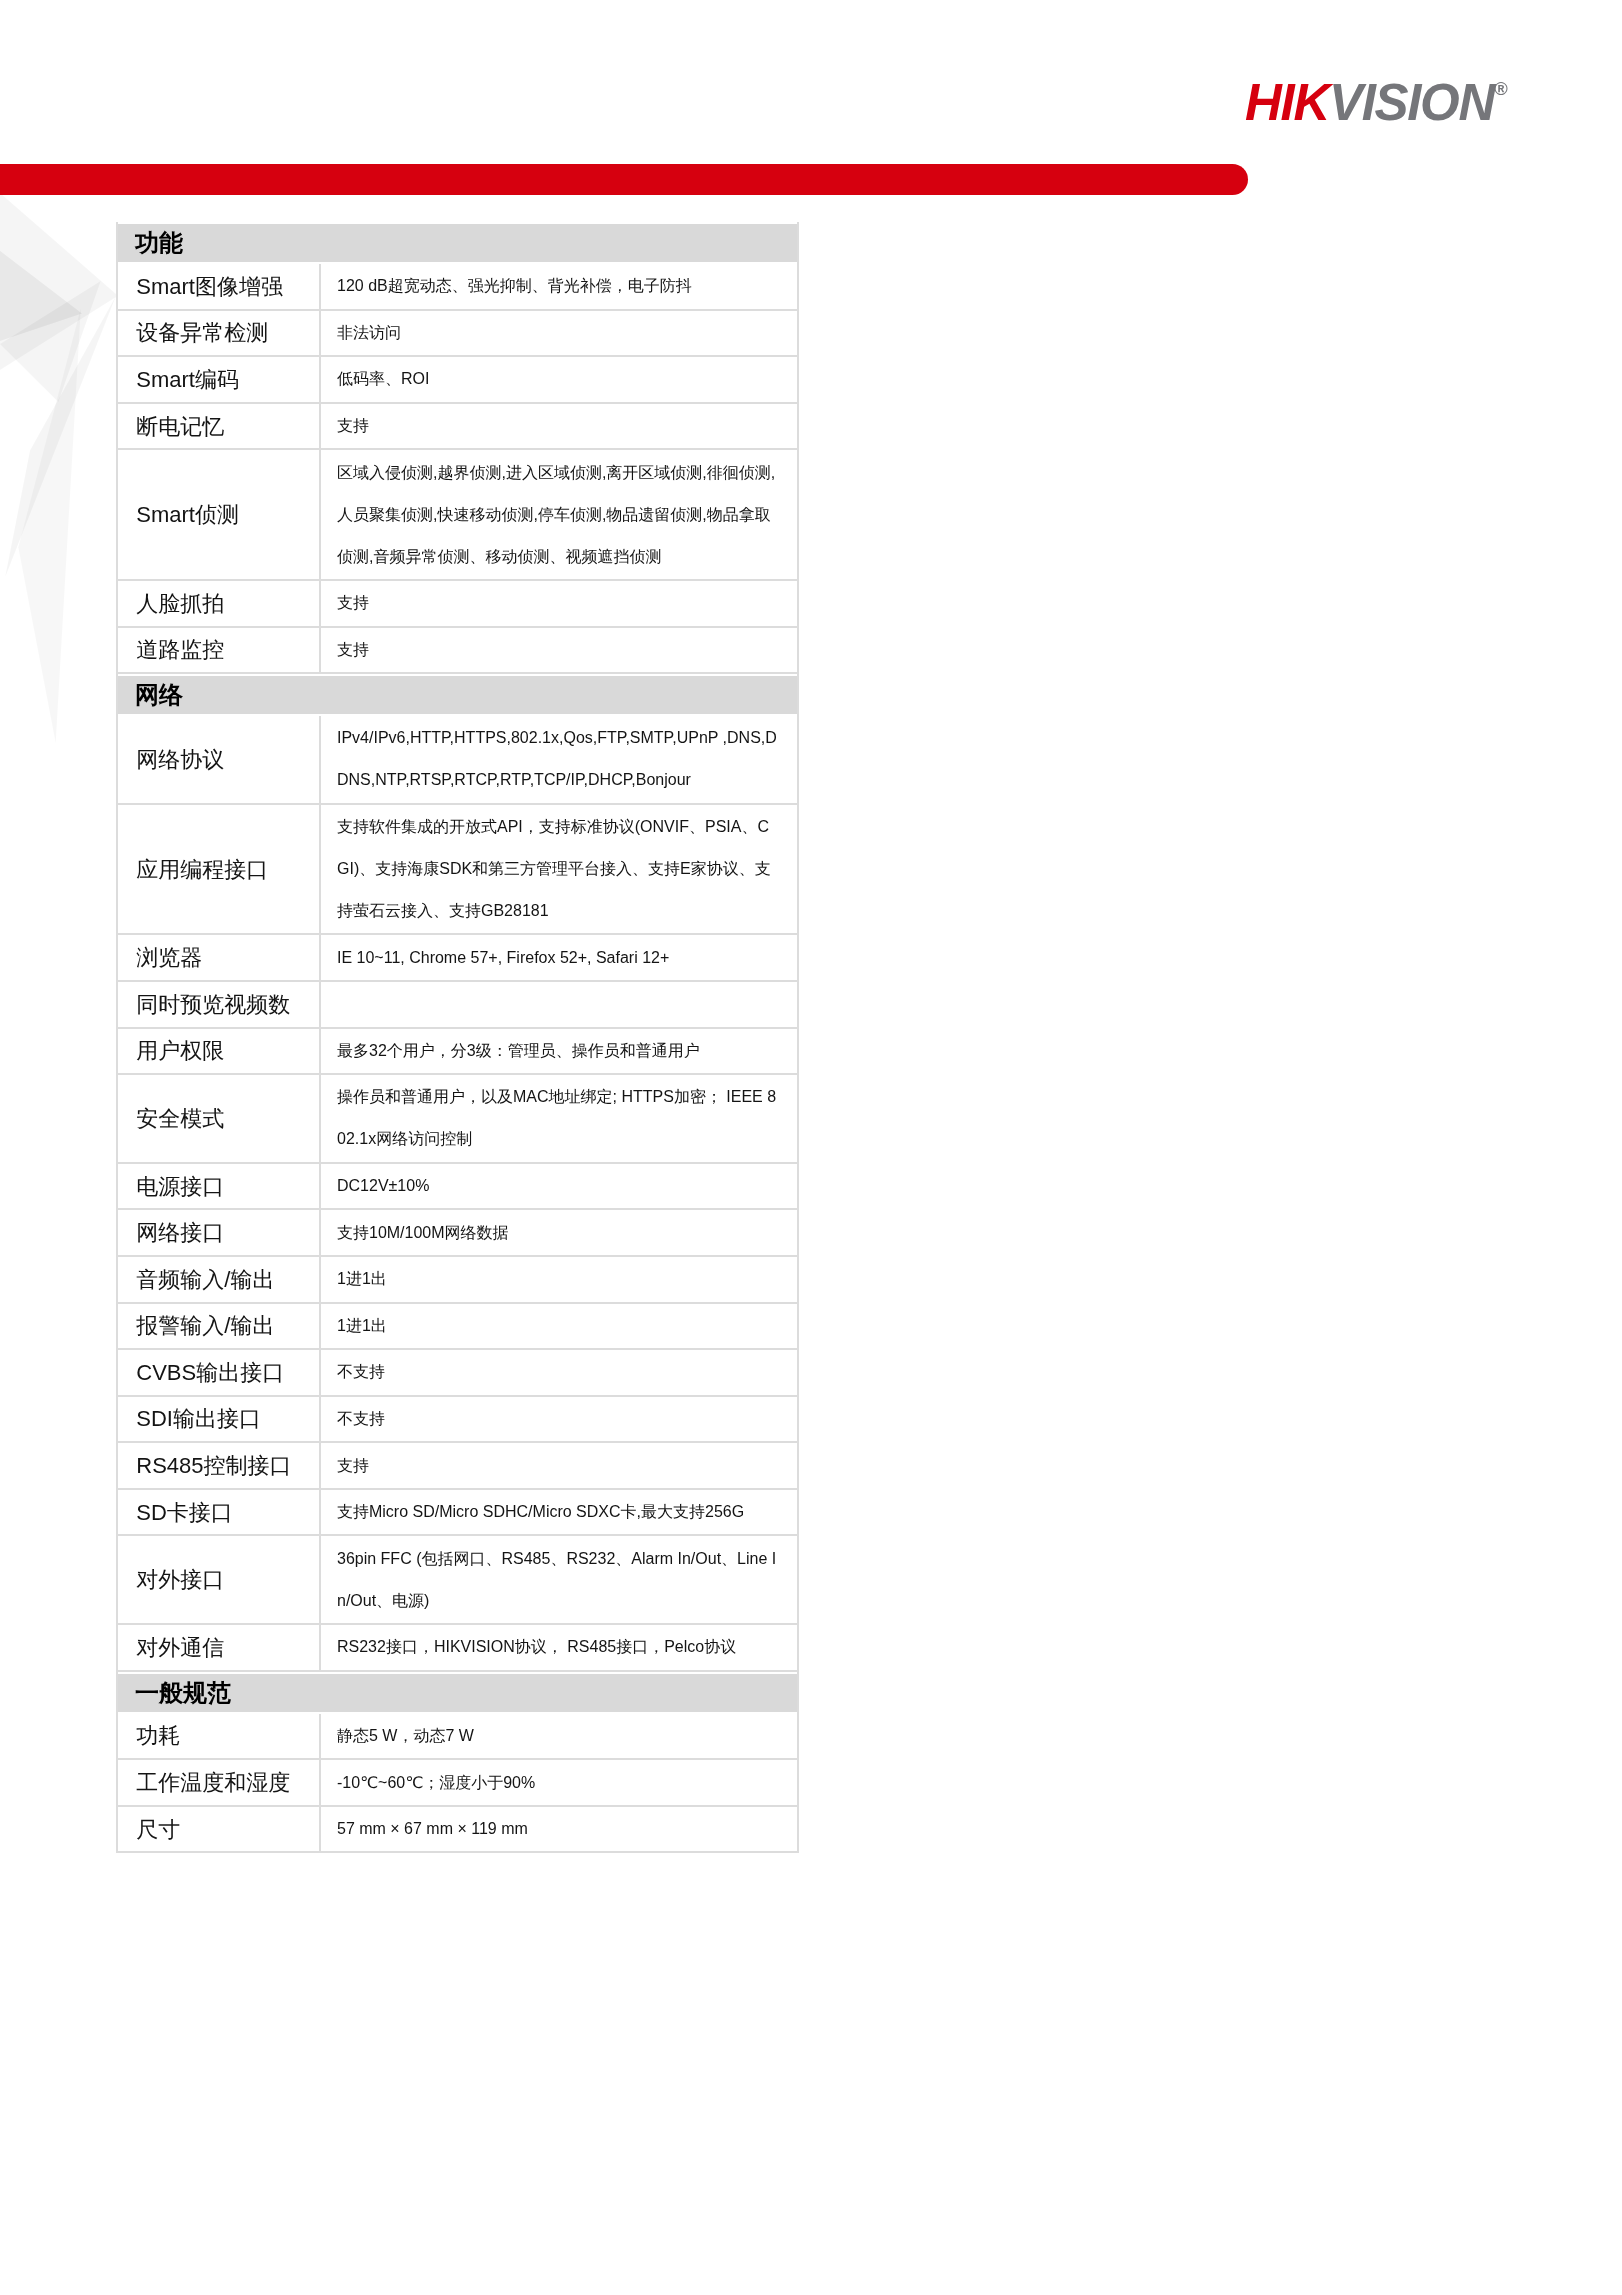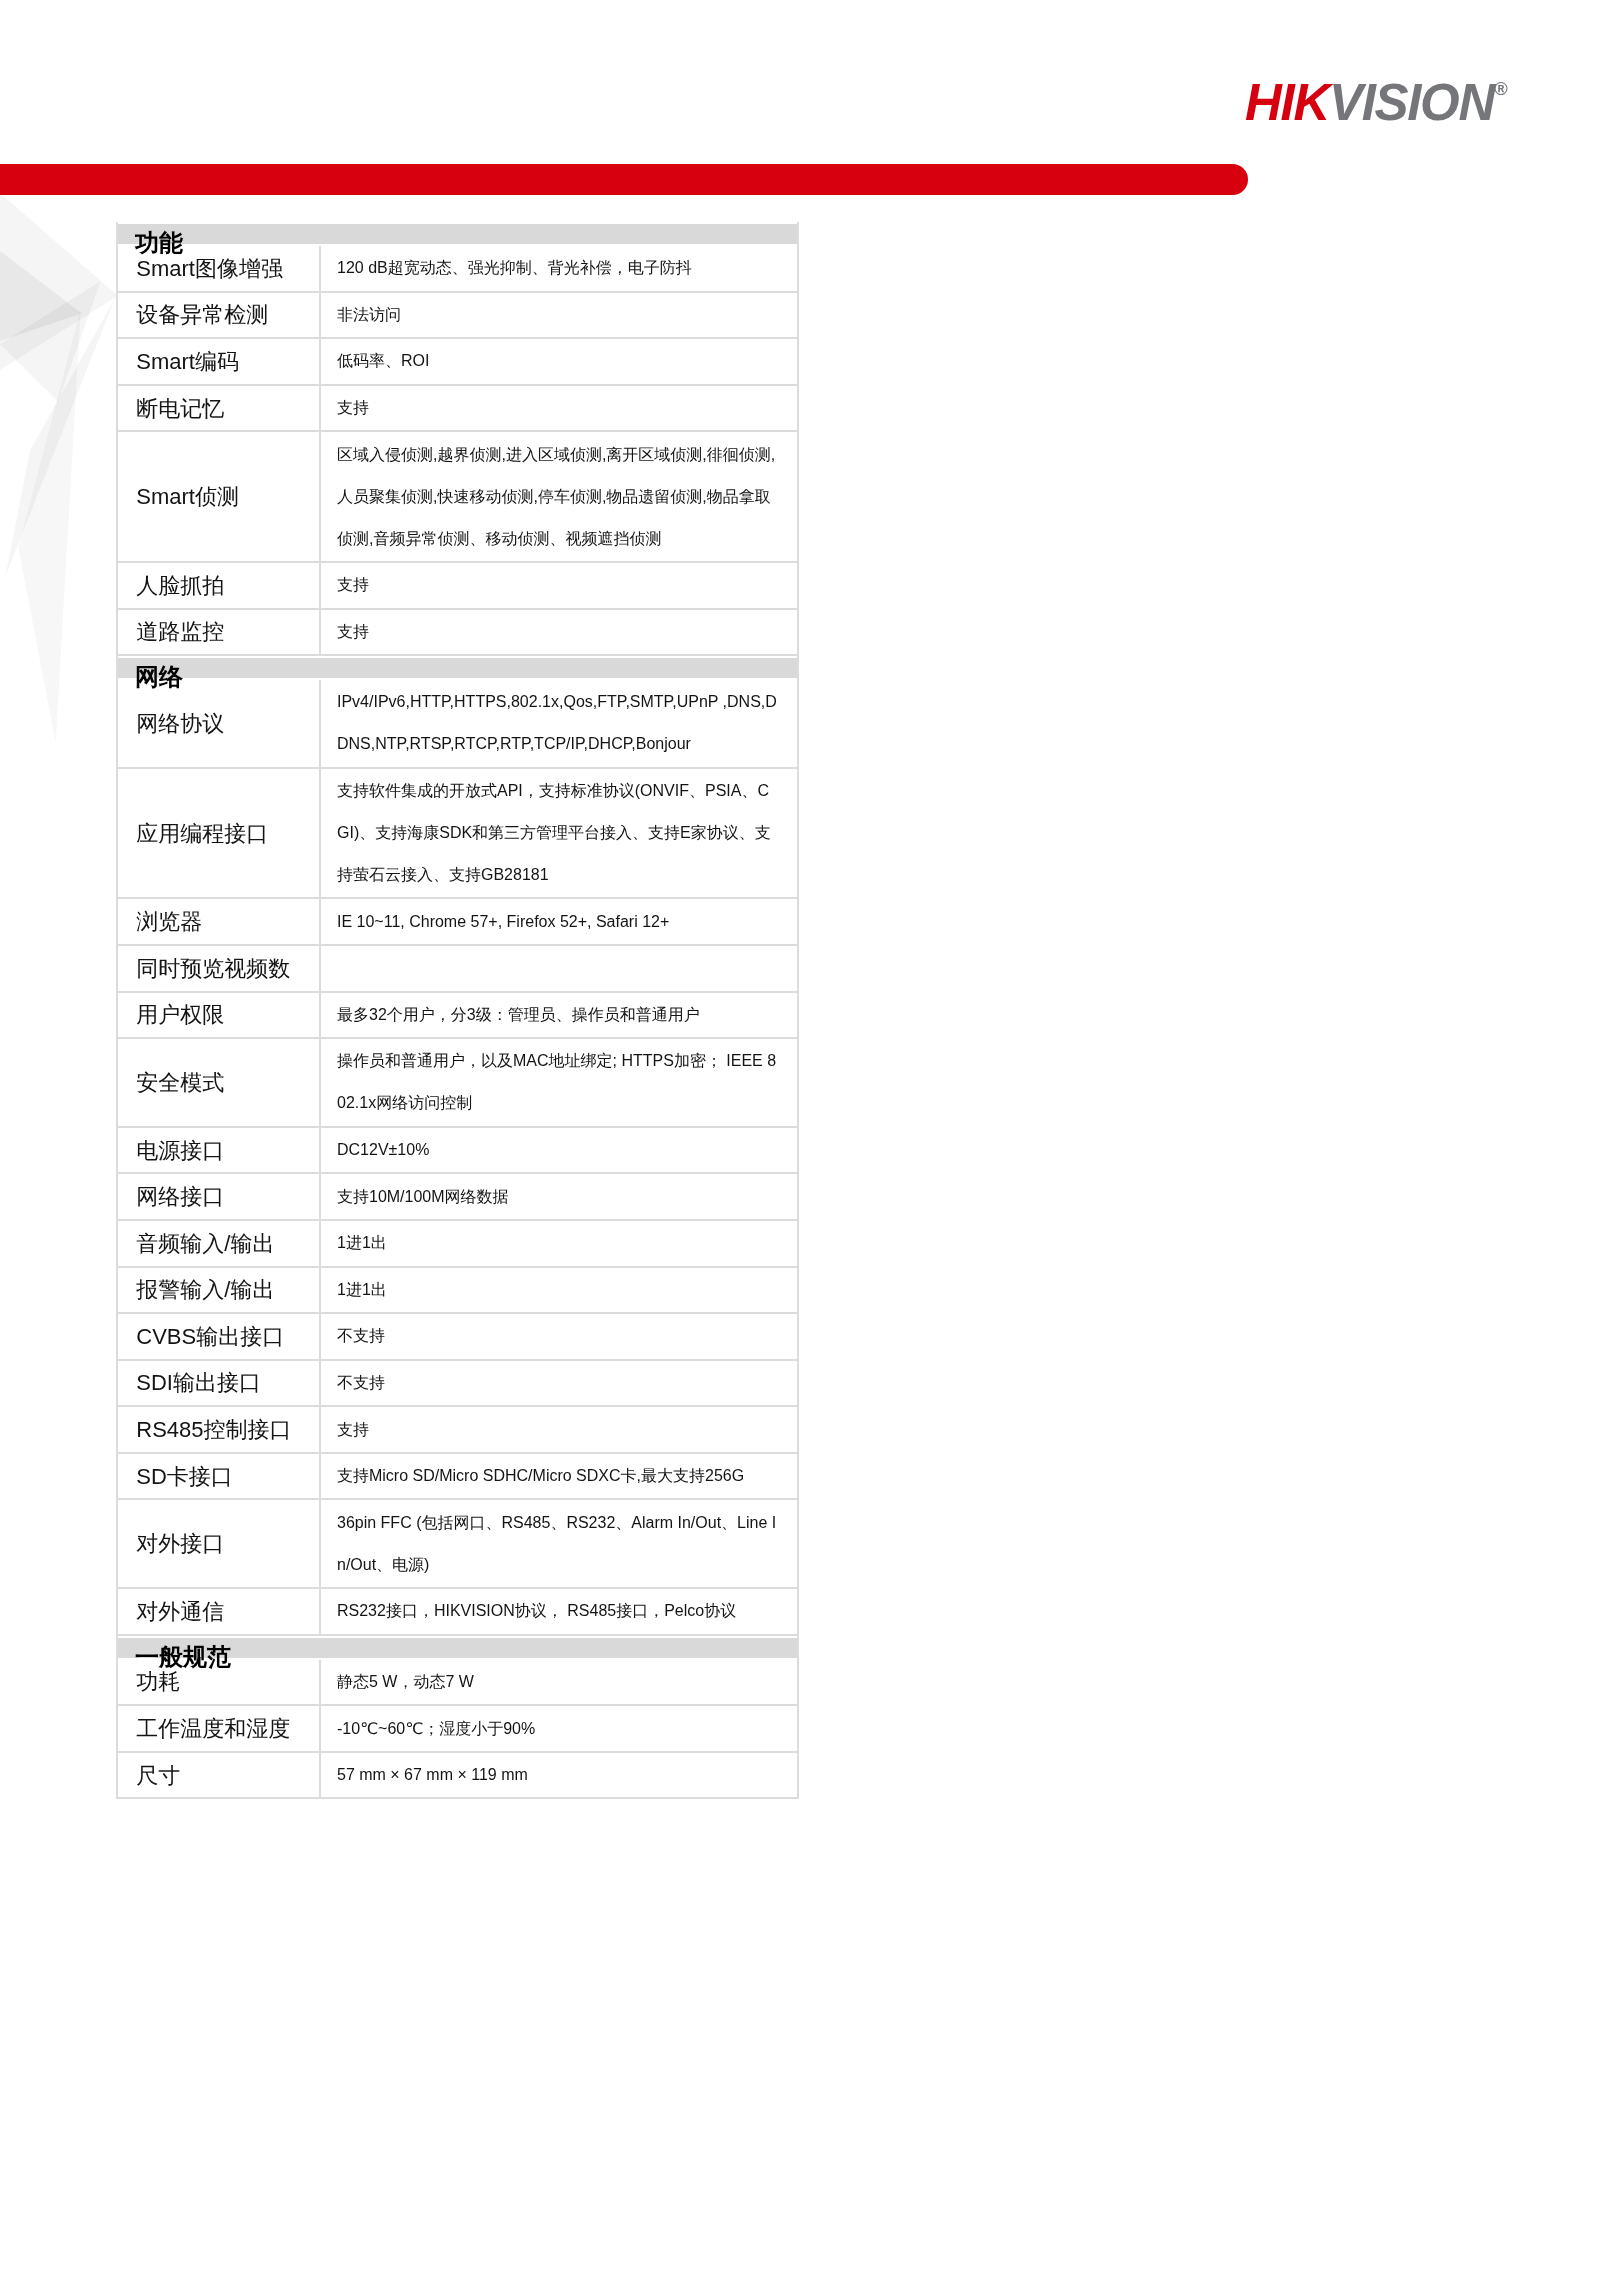--- a/index.html
+++ b/index.html
@@ -35,21 +35,21 @@
   .wm5{left:18.3px;top:308px;width:68px;height:435px;opacity:0.032;clip-path:polygon(92% 0,0 55%,55% 100%);}
   
   .spec{
     position:absolute;left:116px;top:222px;width:683px;
     border-left:2px solid #dcdcdc;border-right:2px solid #dcdcdc;
     box-sizing:border-box;
   }
   .sec{
     background:#d9d9d9;
     font-size:24px;font-weight:700;
-    line-height:38px;height:20px;
+    line-height:38px;height:38px;
     padding:0 17px;
     margin:2px 0;
     color:#000;
   }
   .row{
     display:flex;background:#fff;
     border-bottom:2px solid #dcdcdc;
   }
   .cell-label{
     width:183px;flex:0 0 183px;

